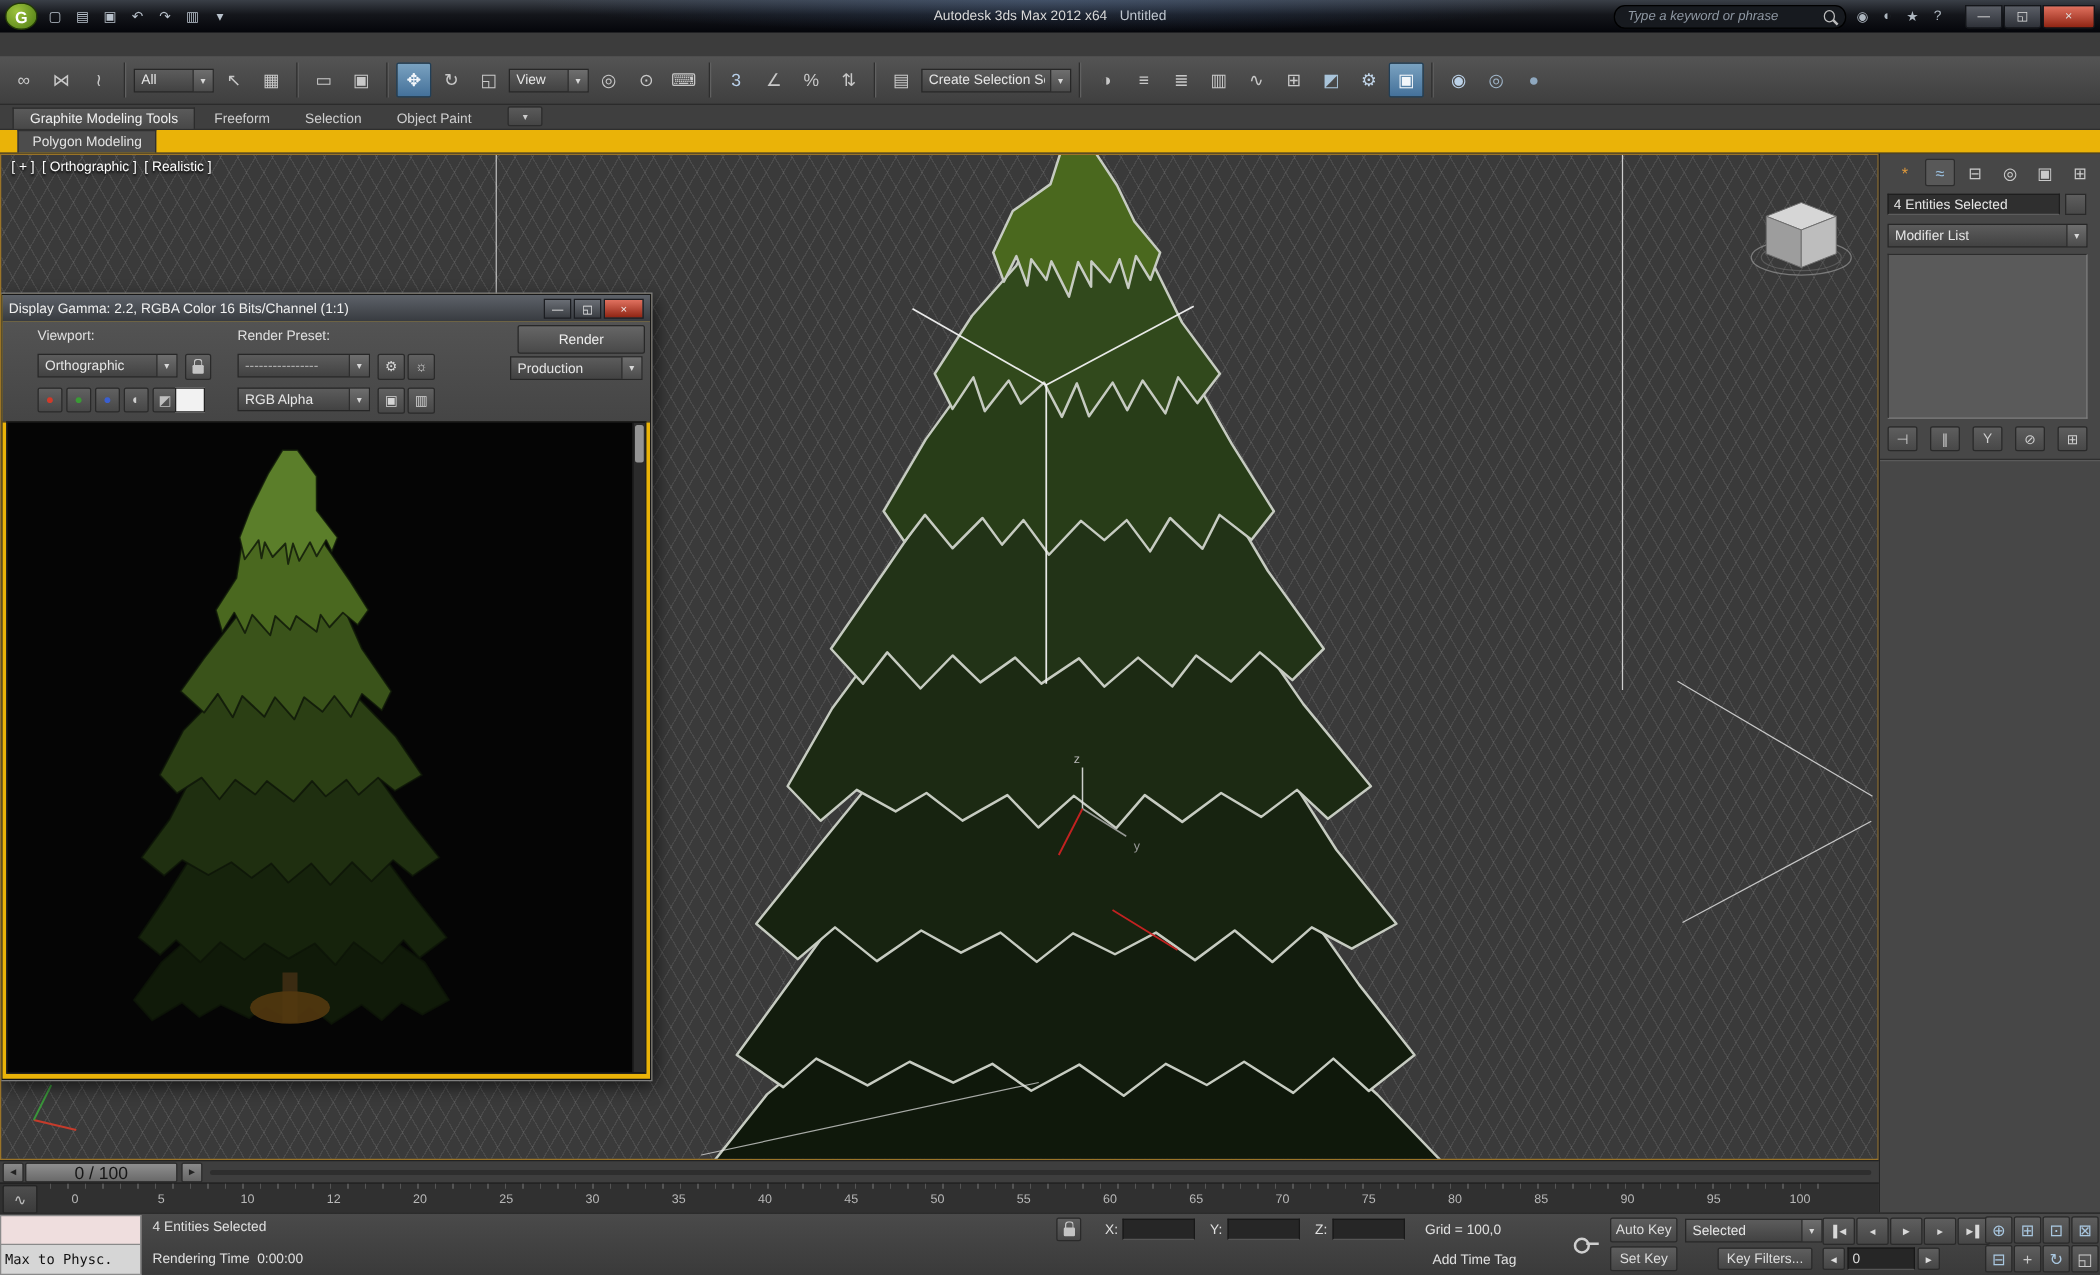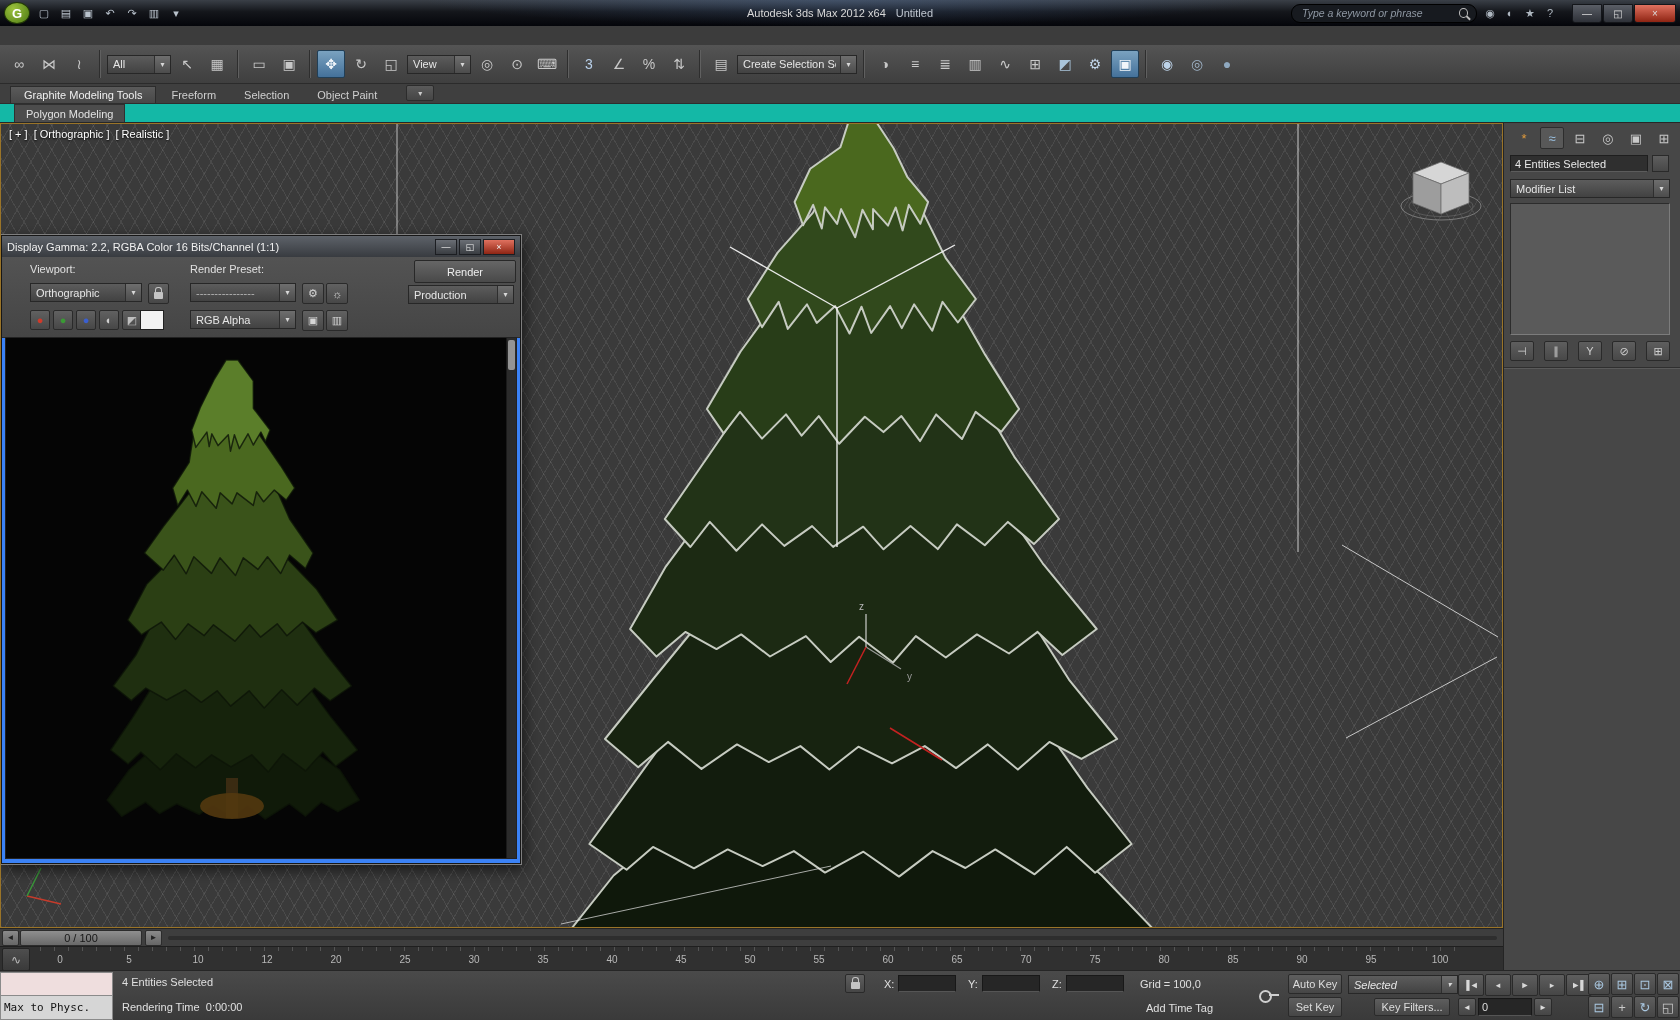--- a/index.html
+++ b/index.html
@@ -41,34 +41,34 @@
   .combo-val{white-space:nowrap;overflow:hidden;flex:1;}
   .combo-arrow{width:15px;height:100%;margin-left:4px;background:linear-gradient(#6e6e6e,#4c4c4c);border-left:1px solid #2e2e2e;
     display:flex;align-items:center;justify-content:center;font-size:8px;color:#d8d8d8;flex:none;}
   
   .ribbon-tabs{position:absolute;left:0;top:84px;width:1680px;height:20px;background:#3f3f3f;border-bottom:1px solid #2e2e2e;
     display:flex;align-items:flex-end;padding-left:10px;box-sizing:border-box;gap:2px;}
   .rtab{padding:2px 13px;color:#cfcfcf;margin-top:36px;}
   .rtab.active{background:linear-gradient(#5a5a5a,#484848);border:1px solid #2c2c2c;border-bottom:none;color:#f0f0f0;}
   .ribbon-min{margin-left:14px;width:26px;height:14px;background:linear-gradient(#5a5a5a,#454545);border:1px solid #2c2c2c;
     border-radius:2px;display:flex;align-items:center;justify-content:center;font-size:8px;color:#ccc;margin-bottom:2px;}
-  .ribbon-sub{position:absolute;left:0;top:104px;width:1680px;height:19px;background:#14b8a6;border-bottom:1px solid #272727;
+  .ribbon-sub{position:absolute;left:0;top:104px;width:1680px;height:19px;background:#eab308;border-bottom:1px solid #272727;
     display:flex;align-items:center;padding-left:14px;box-sizing:border-box;}
   .rsub{padding:1px 11px;background:#4c4c4c;border:1px solid #303030;border-bottom:none;color:#e2e2e2;height:15px;display:flex;align-items:center;}
   
   .viewport{position:absolute;left:0;top:123px;width:1503px;height:805px;background:#3a3a3a;box-sizing:border-box;
     border:1px solid #9a7428;overflow:hidden;}
   .vp-grid{position:absolute;inset:0;
     background-image:repeating-linear-gradient(60deg,rgba(170,170,170,.14) 0 1px,transparent 1px 12px),
                      repeating-linear-gradient(-60deg,rgba(170,170,170,.14) 0 1px,transparent 1px 12px);}
   .vp-label{position:absolute;left:8px;top:4px;display:flex;gap:6px;color:#fff;z-index:3;text-shadow:0 1px 2px #000;}
   #vp-svg{position:absolute;left:0;top:0;z-index:1;}
   .viewcube{position:absolute;left:1396px;top:22px;width:88px;height:88px;z-index:2;}
   
-  .rfw{position:absolute;left:0;top:111px;width:520px;height:629px;z-index:10;background:#3b82f6;
+  .rfw{position:absolute;left:0;top:111px;width:520px;height:629px;z-index:10;background:#eab308;
     border:1px solid #171717;outline:1px solid #7e7e7e;box-shadow:3px 5px 14px rgba(0,0,0,.65);box-sizing:border-box;}
   .rfw-titlebar{height:21px;background:linear-gradient(#5d6269,#383b40);display:flex;align-items:center;padding:0 5px;color:#f0f0f0;}
   .rfw-title{flex:1;white-space:nowrap;overflow:hidden;}
   .rfw-btn{width:20px;height:14px;display:flex;align-items:center;justify-content:center;font-size:9px;color:#eee;
     background:linear-gradient(#6a6e75,#3a3d42);border:1px solid #1c1e22;margin-left:2px;}
   .rfw-btn.close{width:30px;background:linear-gradient(#e0715f,#8e2413);}
   .rfw-toolbar{position:relative;height:80px;background:linear-gradient(#535353,#454545);border-bottom:1px solid #2c2c2c;}
   .rfw-lab{position:absolute;color:#e0e0e0;}
   .rfw-btn2{position:absolute;display:flex;align-items:center;justify-content:center;background:linear-gradient(#616161,#474747);
     border:1px solid #2a2a2a;border-radius:2px;color:#d5d5d5;}
@@ -95,21 +95,21 @@
   .stack-btns{position:absolute;left:6px;top:218px;width:160px;display:flex;justify-content:space-between;}
   .stack-btn{width:22px;height:18px;display:flex;align-items:center;justify-content:center;font-size:11px;color:#cfcfcf;
     background:linear-gradient(#5e5e5e,#484848);border:1px solid #2a2a2a;border-radius:2px;}
   .panel-div{position:absolute;left:0;top:244px;width:100%;height:0;border-top:1px solid #2f2f2f;border-bottom:1px solid #5a5a5a;}
   
   .timeslider{position:absolute;left:0;top:928px;width:1503px;height:18px;background:#3e3e3e;border-top:1px solid #232323;
     display:flex;align-items:center;box-sizing:border-box;}
   .ts-arrow{width:15px;height:14px;margin-left:2px;display:flex;align-items:center;justify-content:center;font-size:8px;color:#222;
     background:linear-gradient(#8a8a8a,#666);border:1px solid #2c2c2c;border-radius:2px;}
   .ts-thumb{width:120px;height:14px;margin:0 1px;display:flex;align-items:center;justify-content:center;color:#171717;
-    background:linear-gradient(#8f8f8f,#696969);border:1px solid #2c2c2c;border-radius:2px;font-size:11px;}
+    background:linear-gradient(#8f8f8f,#696969);border:1px solid #2c2c2c;border-radius:2px;font-size:14px;}
   .ts-track{flex:1;height:4px;margin:0 6px;background:#2e2e2e;border-radius:2px;}
   .trackbar{position:absolute;left:0;top:946px;width:1503px;height:24px;background:#303030;border-top:1px solid #1f1f1f;box-sizing:border-box;}
   .trackbar::before{content:"";position:absolute;left:40px;right:40px;top:0;height:4px;
     background:repeating-linear-gradient(90deg,#555 0 1px,transparent 1px 14px);}
   .mce-btn{position:absolute;left:2px;top:1px;width:26px;height:21px;display:flex;align-items:center;justify-content:center;
     color:#bcbcbc;background:linear-gradient(#4e4e4e,#3a3a3a);border:1px solid #242424;border-radius:2px;font-size:12px;}
   .tick{position:absolute;top:7px;transform:translateX(-50%);color:#b8b8b8;font-size:10px;}
   
   .statusbar{position:absolute;left:0;top:970px;width:1680px;height:50px;background:linear-gradient(#4a4a4a,#3a3a3a);
     border-top:1px solid #262626;box-sizing:border-box;}
@@ -425,21 +425,21 @@
     <input class="sb-input" style="left: 982px; top: 4px; width: 58px; height: 17px;">
     <span class="sb-text" style="left:1052px;top:7px;">Z:</span>
     <input class="sb-input" style="left: 1066px; top: 4px; width: 58px; height: 17px;">
     <span class="sb-text" style="left:1140px;top:7px;">Grid = 100,0</span>
     <span class="sb-text" style="left:1146px;top:31px;">Add Time Tag</span>
     <div class="sb-btn" style="left:1252px;top:13px;width:26px;height:24px;background:transparent;border:none;">
       <span class="key-glyph"></span>
     </div>
     <div class="sb-btn" style="left:1288px;top:3px;width:54px;height:20px;">Auto Key</div>
     <div class="sb-btn" style="left:1288px;top:26px;width:54px;height:20px;">Set Key</div>
-    <div class="combo" style="position:absolute;left:1348px;top:4px;width:110px;font-style:italic;">
+    <div class="combo" style="position:absolute;left:1348px;top:4px;width:110px;">
       <span class="combo-val">Selected</span>
       <span class="combo-arrow">▾</span>
     </div>
     <div class="sb-btn" style="left:1374px;top:27px;width:76px;height:18px;">Key Filters...</div>
     <div class="pb-cluster" id="playback">
         <div class="pb-btn">▐◄</div>
         <div class="pb-btn">◂</div>
         <div class="pb-btn">►</div>
         <div class="pb-btn">▸</div>
         <div class="pb-btn">►▌</div>

